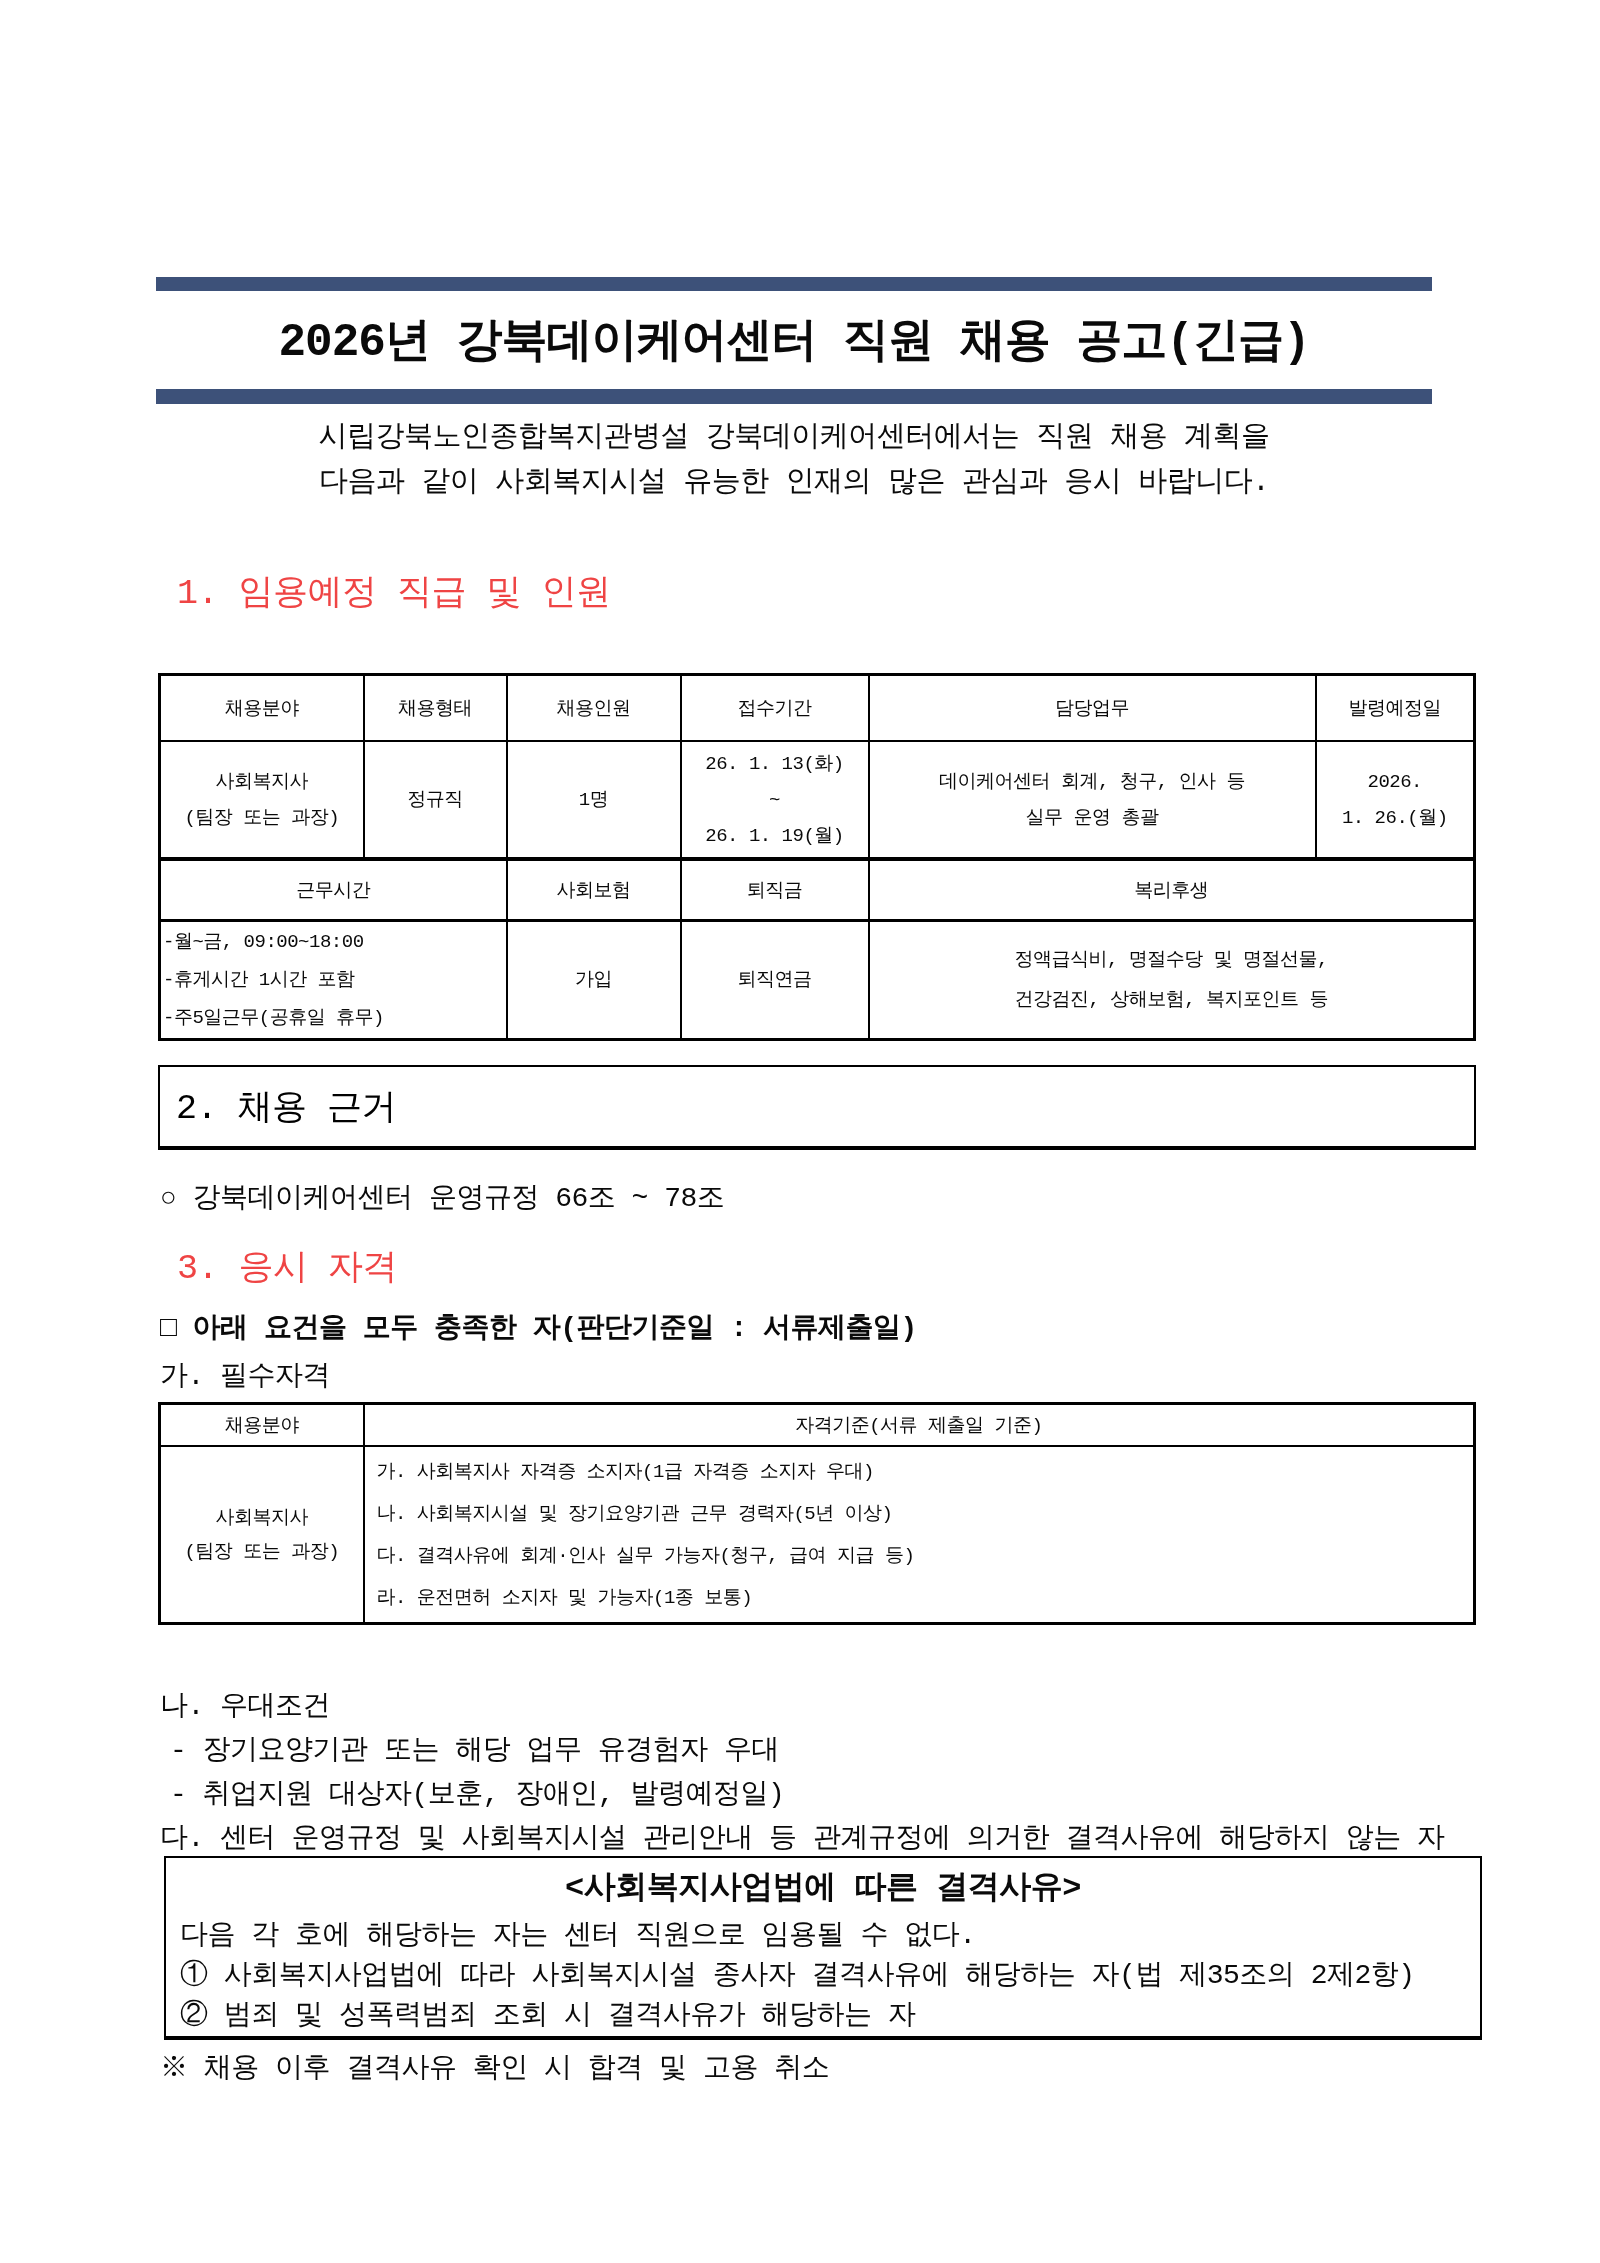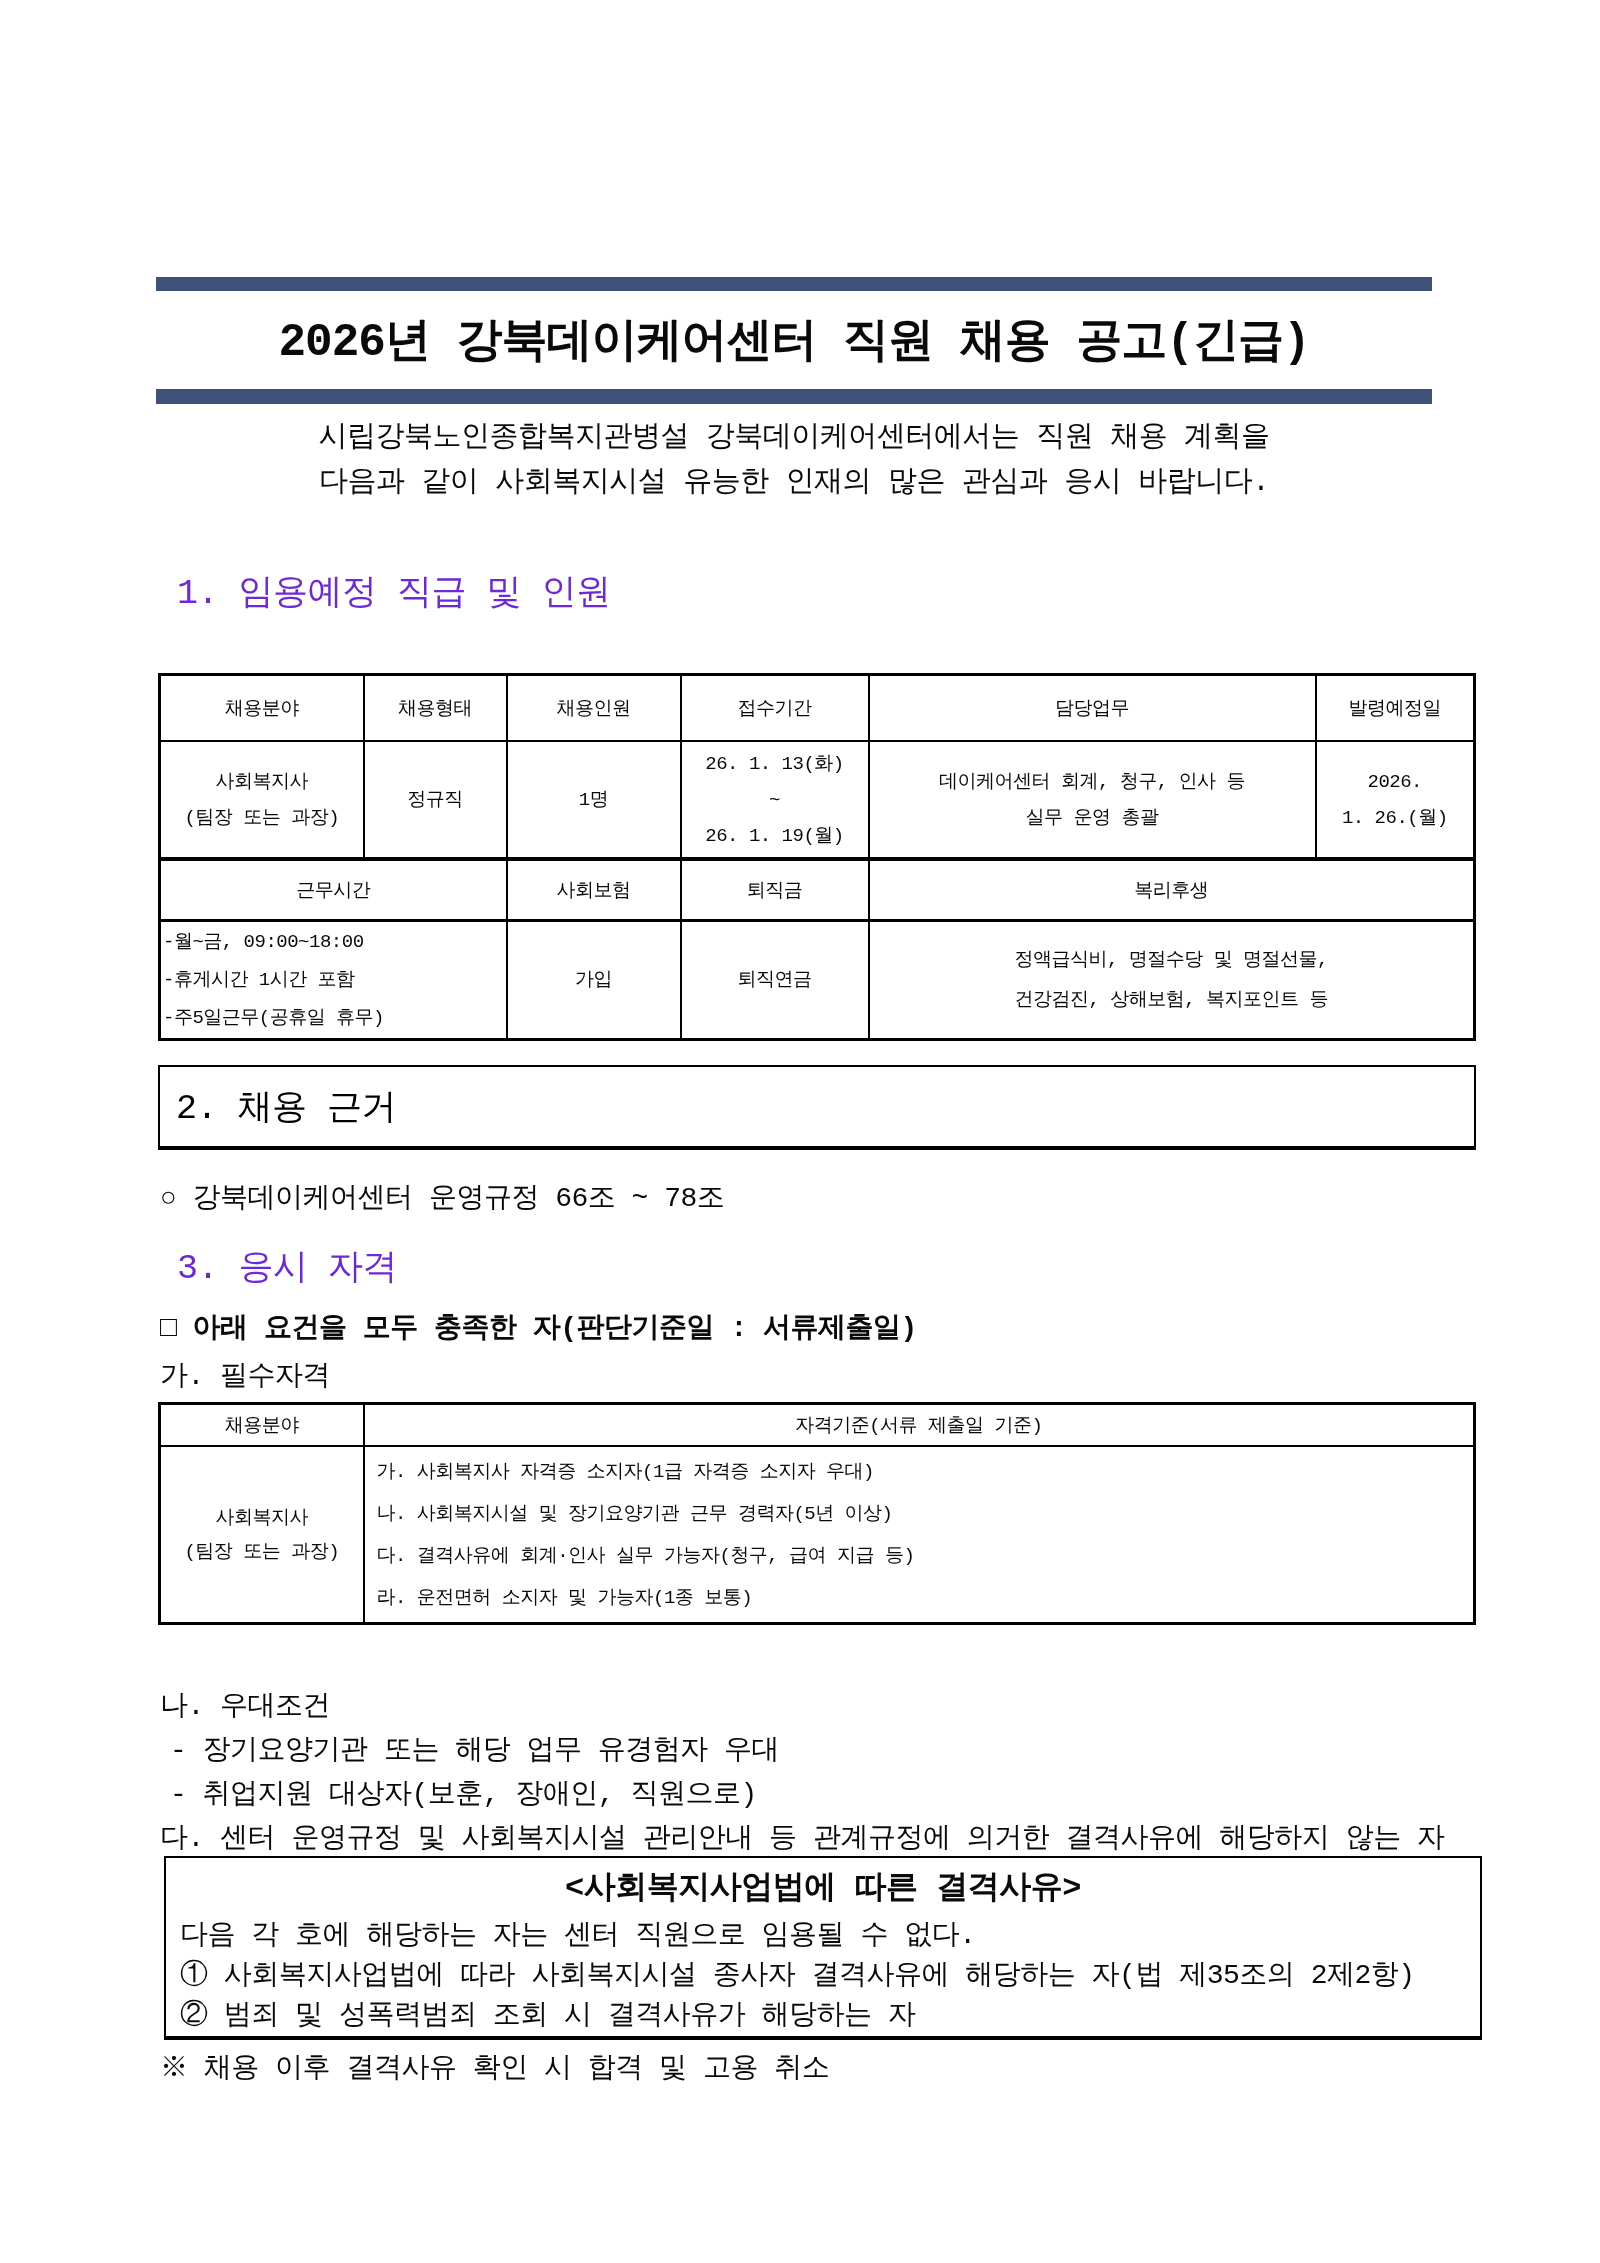--- a/index.html
+++ b/index.html
@@ -22,21 +22,21 @@
     left:156px;top:291px;width:1276px;height:98px;
     display:flex;align-items:center;justify-content:center;
     font-size:46px;font-weight:bold;letter-spacing:-1px;white-space:nowrap;
   }
   .intro{
     left:156px;top:415px;width:1276px;
     text-align:center;font-size:29px;line-height:45px;letter-spacing:-0.5px;
   }
 
   
-  .sec-heading{font-size:35px;color:#6d28d9;letter-spacing:-0.5px;white-space:nowrap;}
+  .sec-heading{font-size:35px;color:#ef4444;letter-spacing:-0.5px;white-space:nowrap;}
   .sec1{left:177px;top:568px;}
   .sec3{left:177px;top:1243px;}
 
   
   .sec2-box{
     left:158px;top:1065px;width:1318px;height:85px;
     box-sizing:border-box;
     border:2px solid #000;border-bottom-width:4px;
     display:flex;align-items:center;
   }
@@ -200,21 +200,21 @@
         <div>나. 사회복지시설 및 장기요양기관 근무 경력자(5년 이상)</div>
         <div>다. 결격사유에 회계·인사 실무 가능자(청구, 급여 지급 등)</div>
         <div>라. 운전면허 소지자 및 가능자(1종 보통)</div>
       </td>
     </tr>
     </tbody>
   </table>
 
   <div class="abs body-line na-line">나. 우대조건</div>
   <div class="abs body-line pref1-line">- 장기요양기관 또는 해당 업무 유경험자 우대</div>
-  <div class="abs body-line pref2-line">- 취업지원 대상자(보훈, 장애인, 직원으로)</div>
+  <div class="abs body-line pref2-line">- 취업지원 대상자(보훈, 장애인, 발령예정일)</div>
   <div class="abs body-line da-line">다. 센터 운영규정 및 사회복지시설 관리안내 등 관계규정에 의거한 결격사유에 해당하지 않는 자</div>
 
   <div class="abs disq-box">
     <div class="disq-title">&lt;사회복지사업법에 따른 결격사유&gt;</div>
     <div class="disq-line">다음 각 호에 해당하는 자는 센터 직원으로 임용될 수 없다.</div>
     <div class="disq-line">① 사회복지사업법에 따라 사회복지시설 종사자 결격사유에 해당하는 자(법 제35조의 2제2항)</div>
     <div class="disq-line">② 범죄 및 성폭력범죄 조회 시 결격사유가 해당하는 자</div>
   </div>
 
   <div class="abs body-line footnote-line">※ 채용 이후 결격사유 확인 시 합격 및 고용 취소</div>

